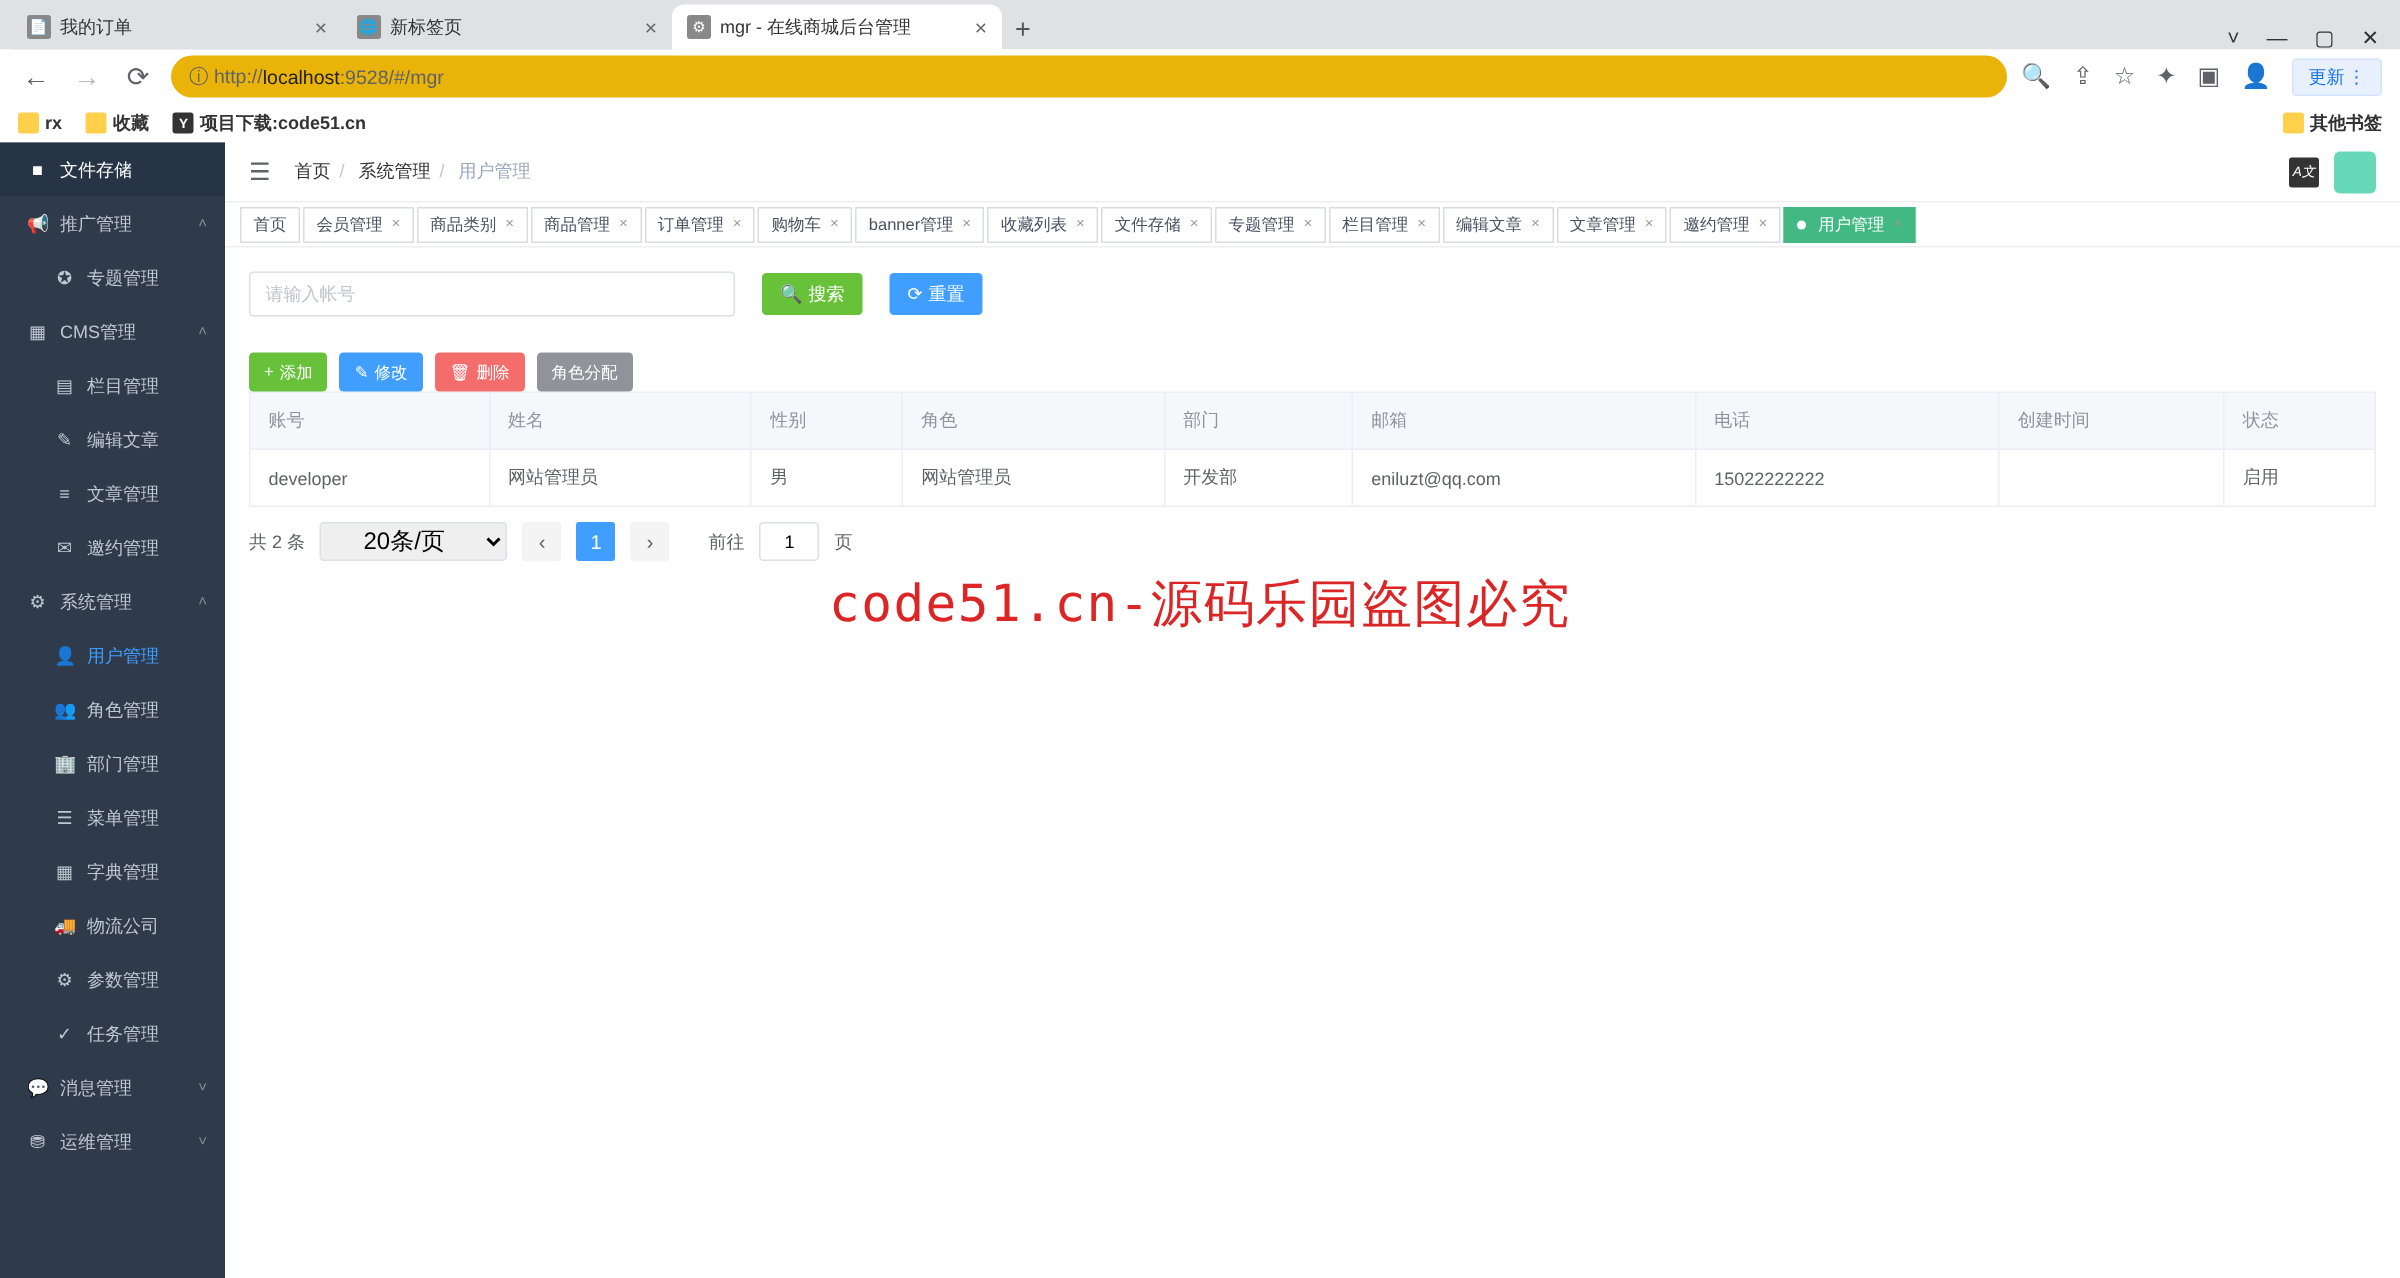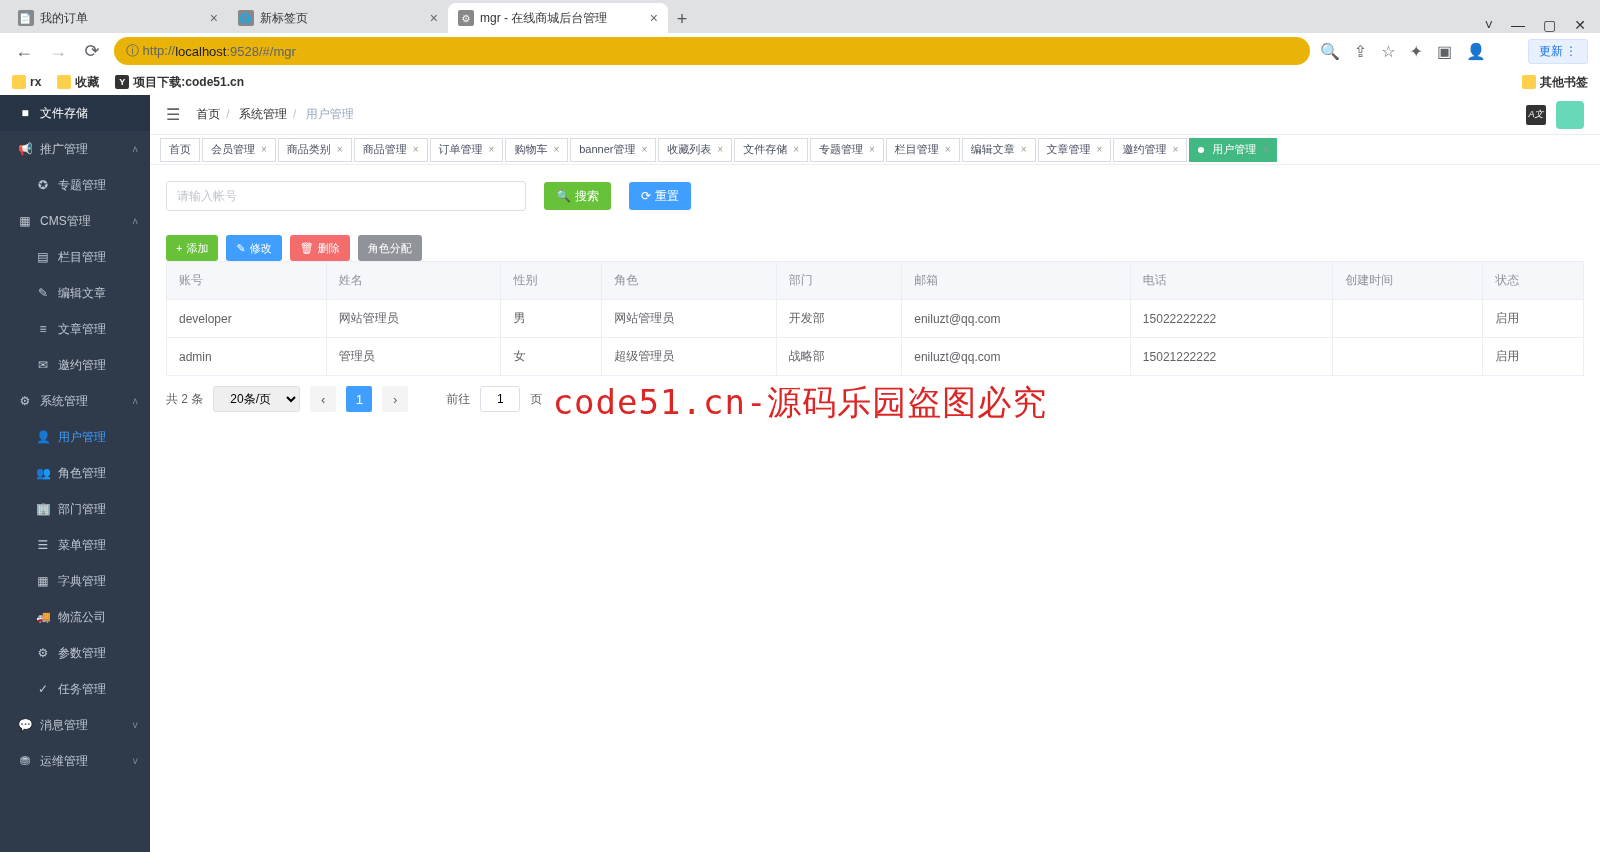--- a/index.html
+++ b/index.html
@@ -13,21 +13,21 @@
 .newtab { width:28px; height:28px; display:flex; align-items:center; justify-content:center; font-size:18px; color:#555; cursor:pointer; }
 .win-ctl { margin-left:auto; display:flex; gap:18px; padding-right:14px; align-items:center;}
 .win-ctl span { font-size:14px; color:#333; cursor:pointer; }
 .addr-bar { height:36px; display:flex; align-items:center; padding:0 12px; gap:10px; background:#fff;}
 .nav-btn { width:24px; height:24px; display:flex; align-items:center; justify-content:center; color:#5f6368; cursor:pointer; font-size:18px;}
 .url-field { flex:1; height:28px; background:#eab308; border-radius:14px; display:flex; align-items:center; padding:0 12px; font-size:13px; color:#333; }
 .url-field .proto { color:#5f6368; }
 .url-field .host { color:#202124; }
 .url-field .path { color:#5f6368; }
 .addr-icons { display:flex; gap:14px; align-items:center; color:#5f6368; font-size:16px;}
-.update-btn { border:1px solid #d3e3fd; background:#e8f0fe; color:#1a73e8; font-size:12px; padding:3px 10px; border-radius:3px; cursor:pointer; display:flex; align-items:center; gap:2px;margin-left:28px;}
+.update-btn { border:1px solid #d3e3fd; background:#e8f0fe; color:#1a73e8; font-size:12px; padding:3px 10px; border-radius:3px; cursor:pointer; display:flex; align-items:center; gap:2px;}
 .bm-bar { height:26px; display:flex; align-items:center; padding:0 12px; gap:16px; font-size:12px; color:#333; background:#fff;font-weight:bold;}
 .bm { display:flex; align-items:center; gap:4px; cursor:pointer;}
 .bm .f { width:14px;height:14px; background:#ffd04c; border-radius:2px;}
 .bm .y { width:14px;height:14px; background:#333; border-radius:2px;color:#fff;font-size:9px;display:flex;align-items:center;justify-content:center;}
 .bm-right { margin-left:auto; }
 .app { position:absolute; top:95px; left:0; right:0; bottom:0; display:flex; }
 .sidebar { width:150px; background:#2f3a4a; color:#c0c7d1; overflow-y:auto; }
 .side-item { height:36px; display:flex; align-items:center; padding:0 18px; font-size:12px; cursor:pointer; position:relative;}
 .side-item.header { background:#263445; color:#fff; }
 .side-item.sub { padding-left:36px; }
@@ -43,31 +43,31 @@
 .topbar-right { margin-left:auto; display:flex; gap:10px; align-items:center;font-style:italic;}
 .lang-ic{width:20px;height:20px;background:#333;color:#fff;font-size:9px;display:flex;align-items:center;justify-content:center;border-radius:2px;}
 .avatar{width:28px;height:28px;background:#67d9b9;border-radius:4px;}
 .tabs-row { height:30px; border-bottom:1px solid #eee; display:flex; align-items:center; padding:0 10px; gap:2px; overflow:hidden;}
 .view-tab { height:24px; border:1px solid #d8dce5; padding:0 8px; font-size:11px; display:flex; align-items:center; gap:4px; color:#495060; cursor:pointer; background:#fff;}
 .view-tab .x { color:#999; font-size:10px; margin-left:2px;}
 .view-tab.active { background:#42b983; color:#fff; border-color:#42b983;}
 .view-tab.active::before{content:"";width:6px;height:6px;border-radius:50%;background:#fff;display:inline-block;margin-right:4px;}
 .page-body { padding:16px; }
 .search-row { display:flex; gap:18px; align-items:center; }
-.inp { height:30px; border:1px solid #dcdfe6; border-radius:3px; padding:0 10px; font-size:12px; width:360px; color:#606266; background:#fff;}
+.inp { height:30px; border:1px solid #dcdfe6; border-radius:3px; padding:0 10px; font-size:12px; width:324px; color:#606266; background:#fff;}
 .inp::placeholder{color:#c0c4cc;}
 .btn { height:28px; border:none; border-radius:3px; padding:0 12px; font-size:12px; color:#fff; cursor:pointer; display:inline-flex; align-items:center; gap:4px;}
 .btn.green{background:#67c23a;} .btn.blue{background:#409eff;} .btn.red{background:#f56c6c;} .btn.gray{background:#909399;} .btn.prim{background:#409eff;}
 .btn.small{height:26px;padding:0 10px;font-size:11px;}
 .action-row { margin-top:24px; display:flex; gap:8px;}
 .table { margin-top:0; width:100%; border:1px solid #ebeef5; border-collapse:collapse; font-size:12px; color:#606266;}
 .table th { background:#f5f7fa; text-align:left; font-weight:500; color:#909399;}
 .table th,.table td { border:1px solid #ebeef5; padding:10px 12px; }
 .pager { margin-top:10px; display:flex; align-items:center; gap:10px; font-size:12px; color:#606266;}
-.pager select{height:26px;border:1px solid #dcdfe6;border-radius:3px;padding:0 12px;font-size:12px;}
+.pager select{height:26px;border:1px solid #dcdfe6;border-radius:3px;padding:0 24px;font-size:16px;}
 .pg-btn{width:26px;height:26px;border:none;background:#f4f4f5;color:#606266;border-radius:2px;cursor:pointer;}
 .pg-btn.cur{background:#409eff;color:#fff;}
 .pg-inp{width:40px;height:26px;border:1px solid #dcdfe6;border-radius:3px;text-align:center;font-size:12px;}
 .watermark{position:absolute;top:380px;left:50%;transform:translateX(-50%);font-size:34px;color:#dc2626;font-family:monospace;white-space:nowrap;letter-spacing:1px;}
 </style>
 </head>
 <body>
 
 <div class="browser-chrome">
   <div class="tab-bar">
@@ -327,40 +327,29 @@
               <td>developer</td>
               <td>网站管理员</td>
               <td>男</td>
               <td>网站管理员</td>
               <td>开发部</td>
               <td>eniluzt@qq.com</td>
               <td>15022222222</td>
               <td></td>
               <td>启用</td>
             </tr>
-            <tr>
-              <td>admin</td>
-              <td>管理员</td>
-              <td>女</td>
-              <td>超级管理员</td>
-              <td>战略部</td>
-              <td>eniluzt@qq.com</td>
-              <td>15021222222</td>
-              <td></td>
-              <td>启用</td>
-            </tr>
           </tbody>
       </table>
       <div class="pager">
         <span>共 2 条</span>
         <select><option>20条/页</option></select>
         <button class="pg-btn">‹</button>
         <button class="pg-btn cur">1</button>
         <button class="pg-btn">›</button>
-        <span style="margin-left:28px">前往</span>
+        <span style="margin-left:16px">前往</span>
         <input class="pg-inp" value="1" style="">
         <span>页</span>
       </div>
     </div>
   </div>
 </div>
 
 <div class="watermark">code51.cn-源码乐园盗图必究</div>
 
 </body></html>

